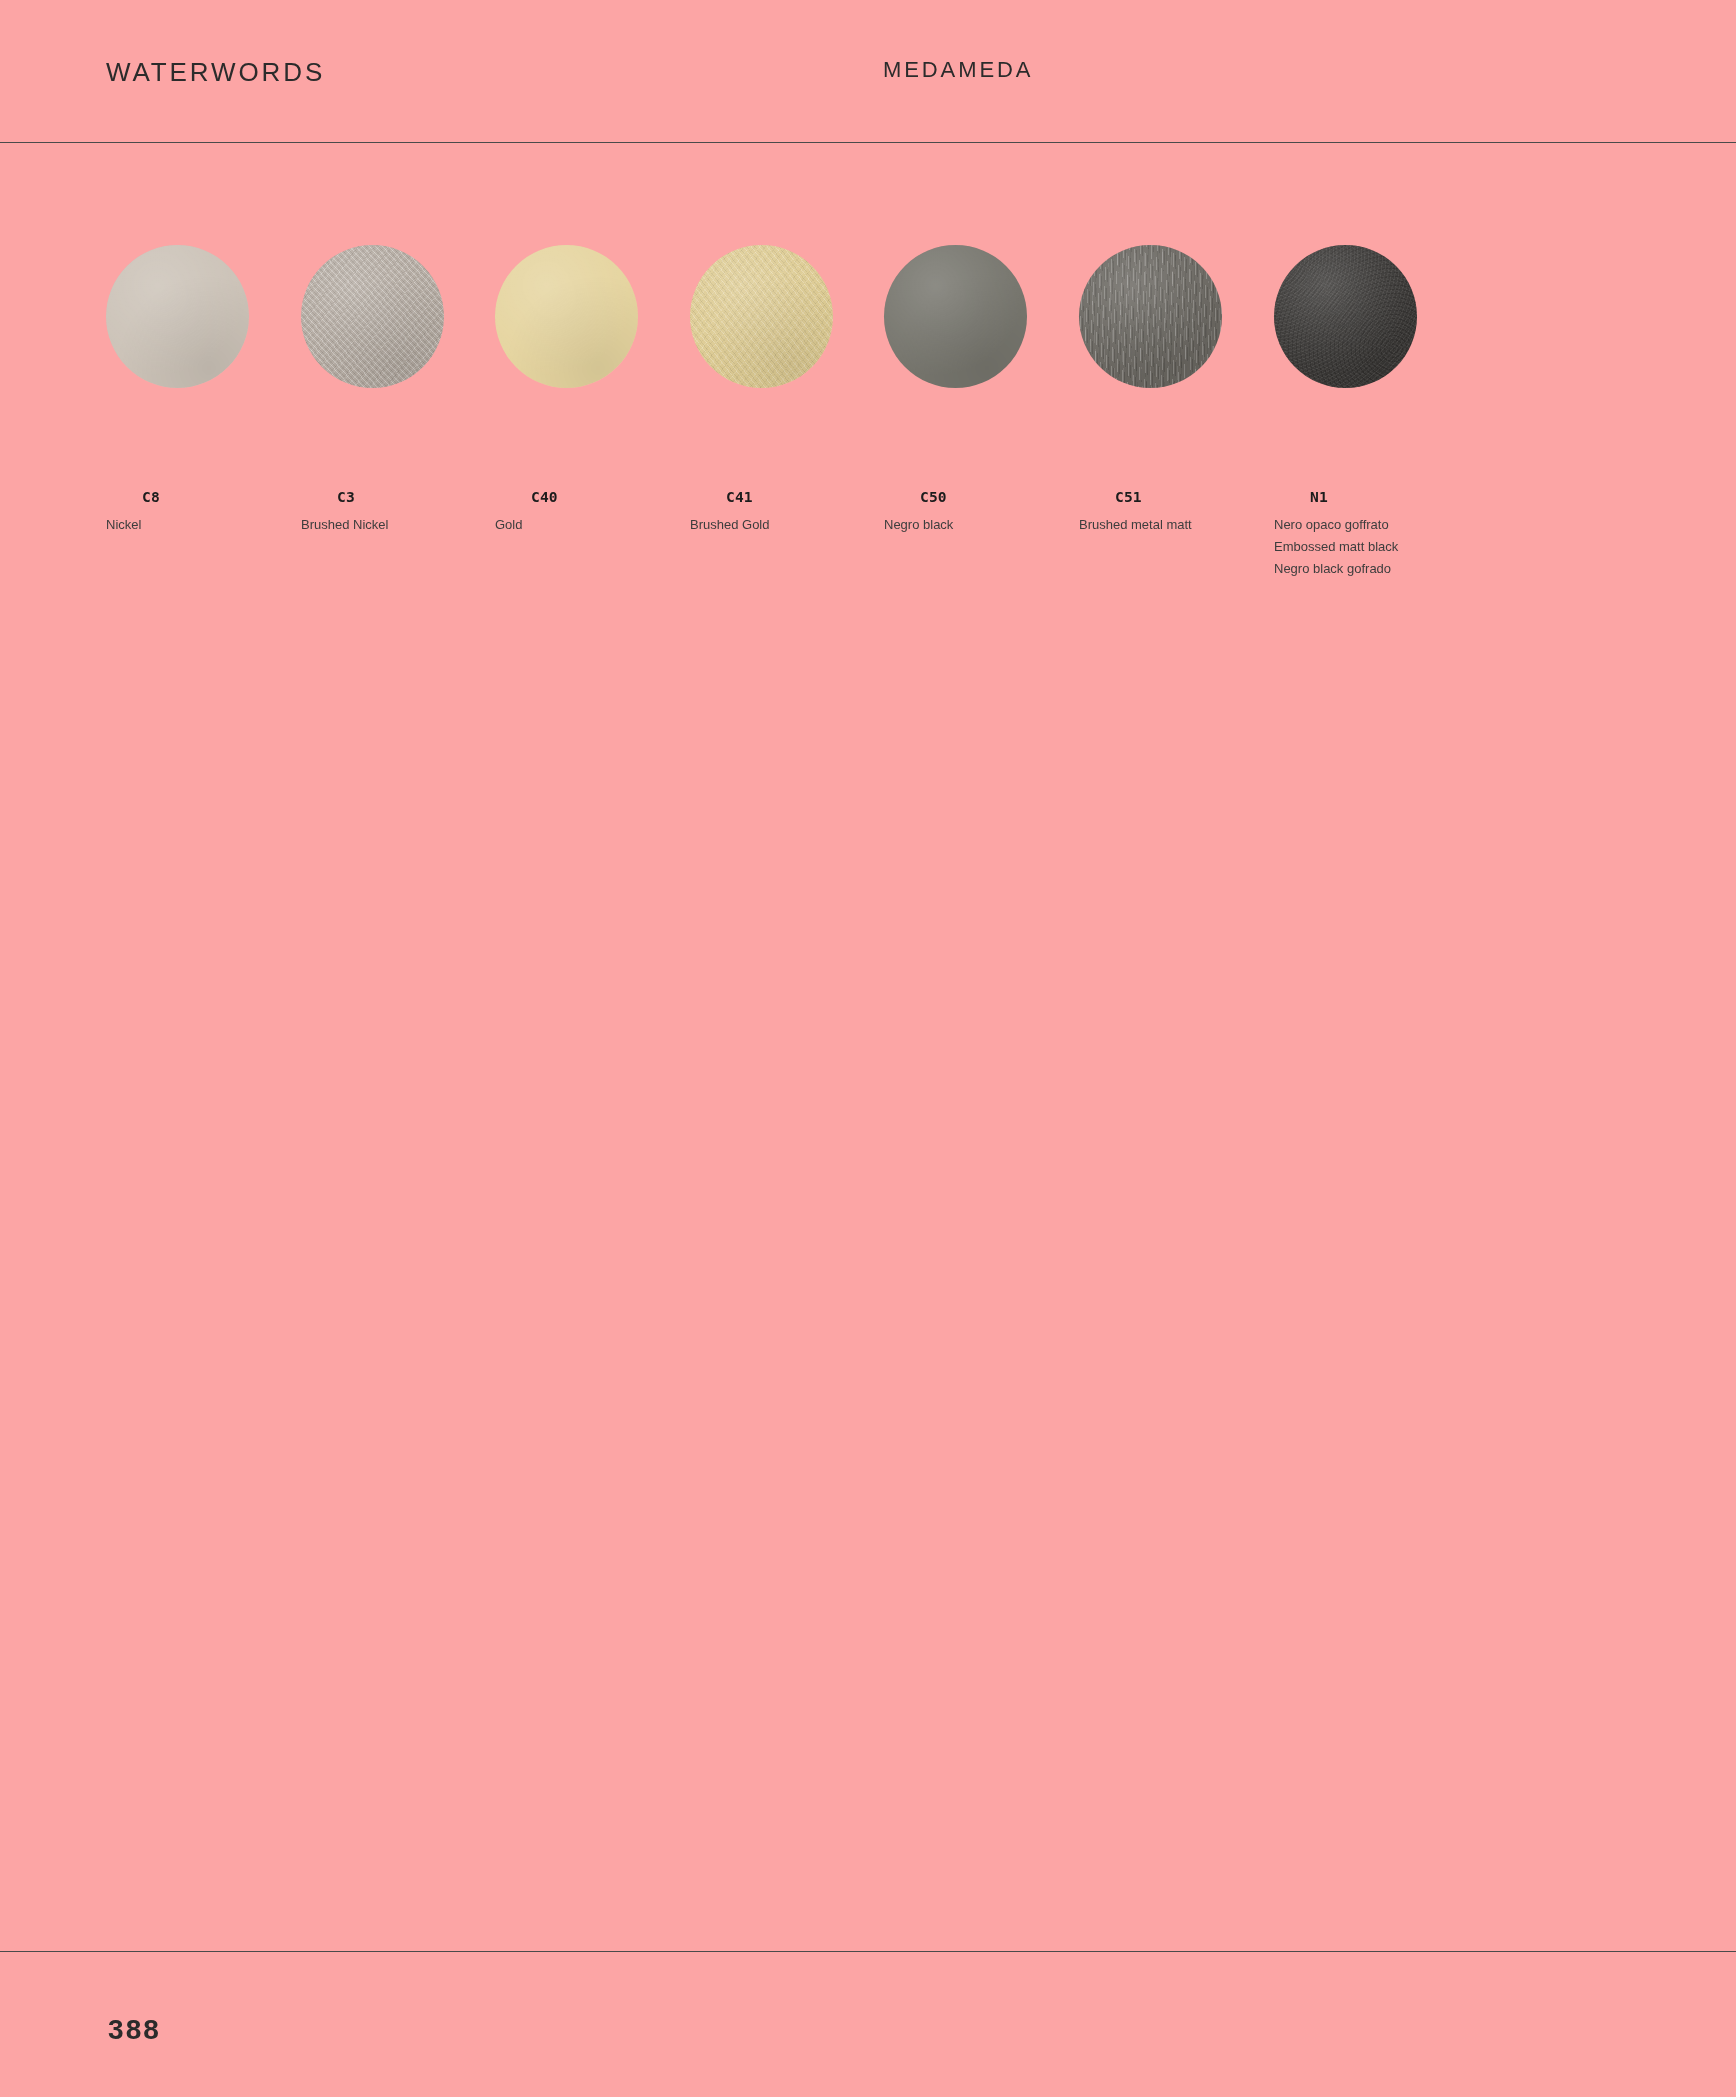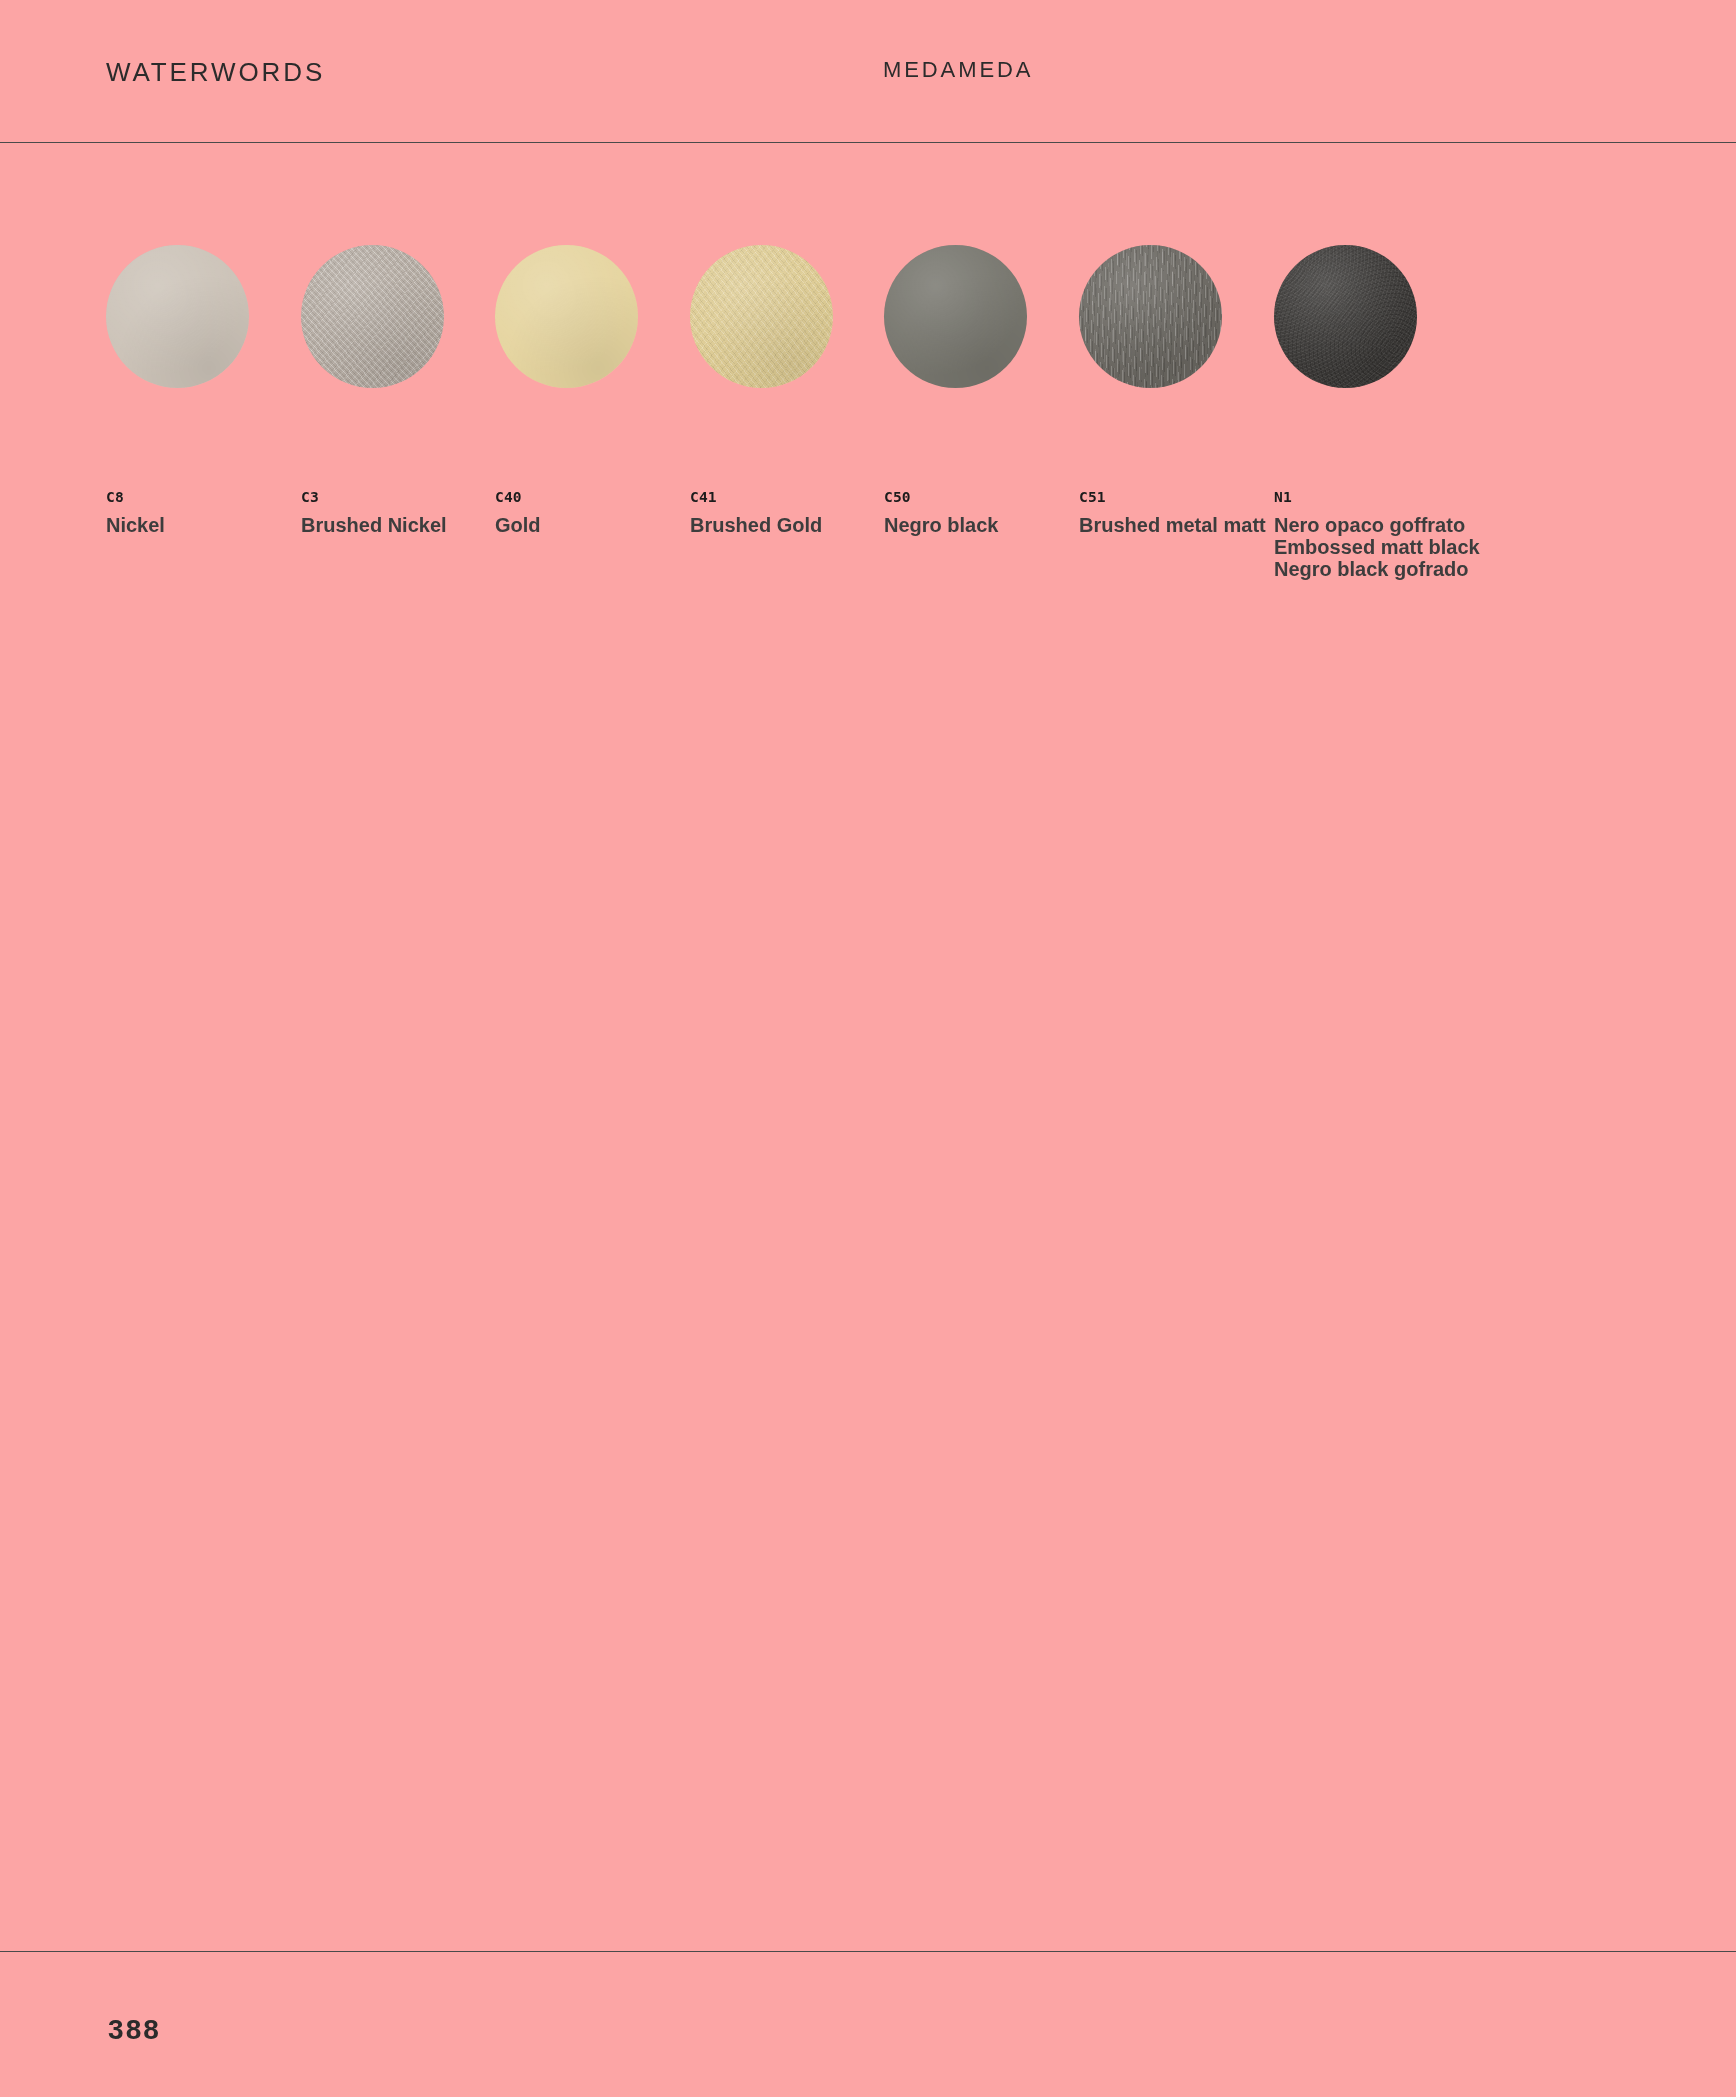--- a/index.html
+++ b/index.html
@@ -187,24 +187,25 @@
   }
   .swatch-code {
     font-family: "DejaVu Sans Mono", "Liberation Mono", monospace;
     font-size: 14.6px;
     font-weight: bold;
     color: #1c1c1c;
     letter-spacing: 0.1px;
     line-height: 1;
     margin-bottom: 9.7px;
     white-space: nowrap;
+    margin-left: 36px;
   }
   .swatch-name {
-    font-size: 20px;
-    font-weight: 700;
+    font-size: 13px;
+    font-weight: 400;
     color: #3d3d3d;
     line-height: 22px;
     white-space: nowrap;
   }
 
   
   .rule-bottom {
     position: absolute;
     left: 0;
     top: 1951px;

